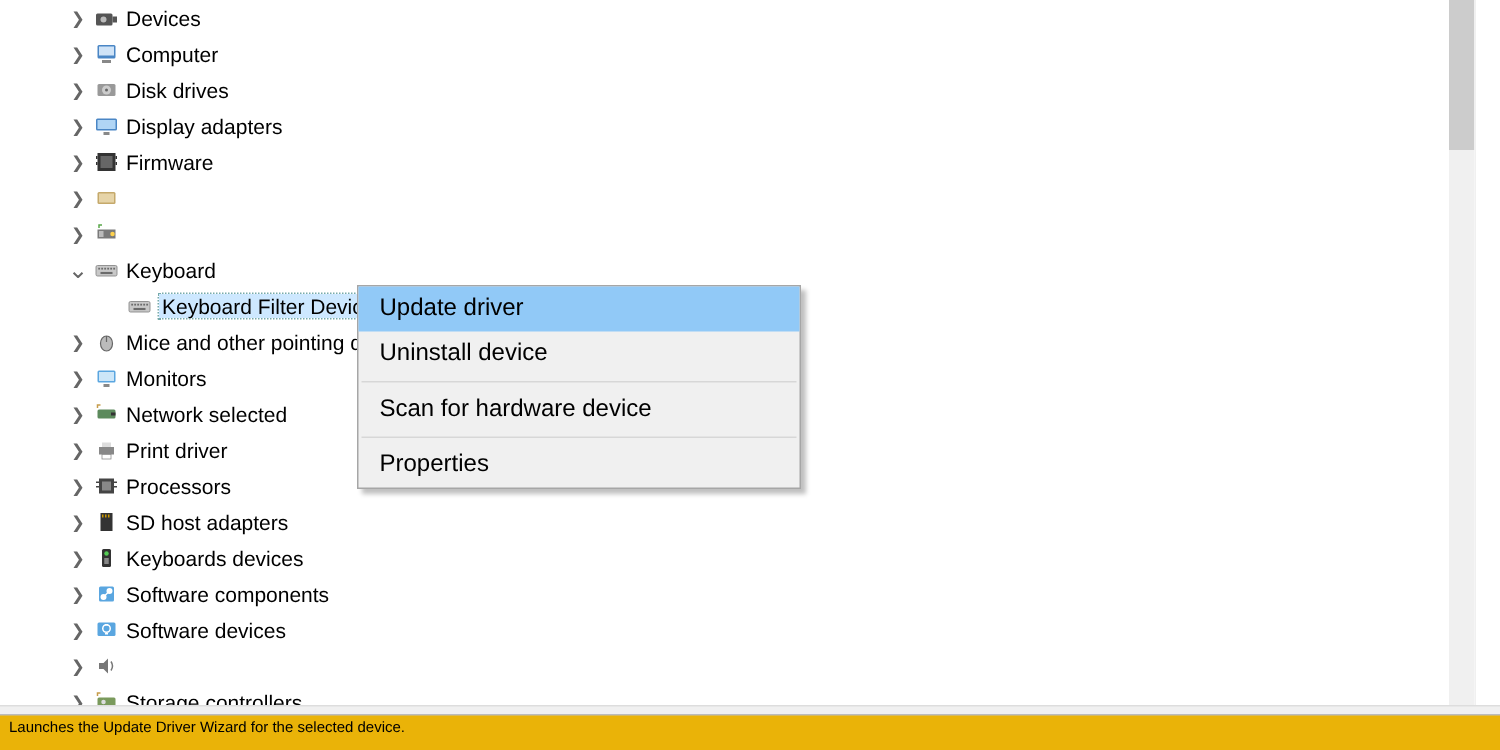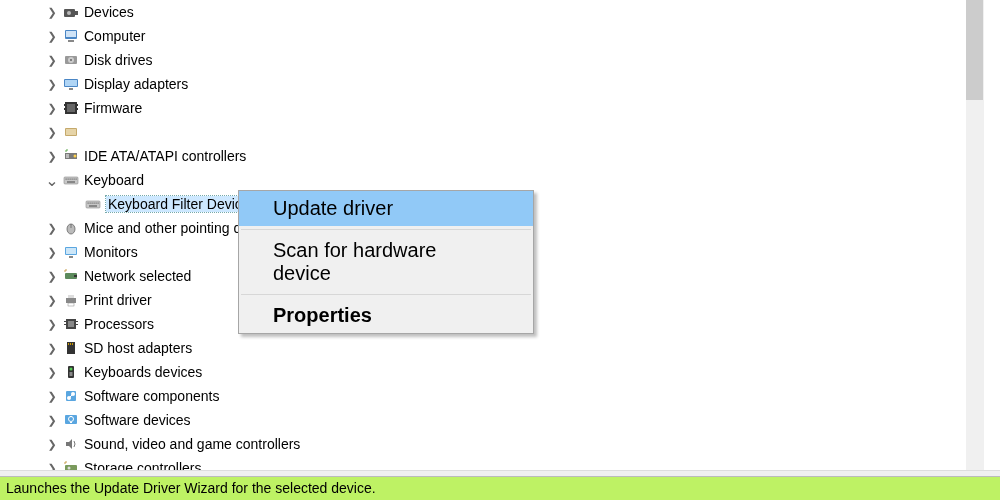--- a/index.html
+++ b/index.html
@@ -3,41 +3,41 @@
 <meta charset="utf-8">
 <style>
 * { margin: 0; padding: 0; box-sizing: border-box; font-family: "Segoe UI", Tahoma, sans-serif; }
 body { background: #fff; font-size: 13px; color: #000; overflow: hidden; }
 
 .window { position: relative; width: 1000px; height: 500px; background: #fff; }
 .tree-area { position: absolute; left: 0; top: 0; right: 34px; bottom: 30px; overflow: hidden; background: #fff; }
 .scrollbar { position: absolute; right: 17px; top: 0; width: 17px; bottom: 30px; background: #f0f0f0; }
 .scrollbar-thumb { position: absolute; top: 0; left: 0; right: 0; height: 100px; background: #ccc; }
 .right-strip { position: absolute; right: 0; top: 0; width: 17px; bottom: 30px; background: #fff; border-left: 1px solid #f0f0f0; }
-.status-bar { position: absolute; left: 0; right: 0; bottom: 0; height: 24px; background: #bef264; border-top: 1px solid #bbb; padding: 3px 6px; font-size: 14px; color: #000; }
+.status-bar { position: absolute; left: 0; right: 0; bottom: 0; height: 24px; background: #eab308; border-top: 1px solid #bbb; padding: 3px 6px; font-size: 10px; color: #000; }
 .status-bar-top { position: absolute; left: 0; right: 0; bottom: 24px; height: 6px; background: #f0f0f0; border-top: 1px solid #ddd; }
 
 .tree { padding-top: 0; }
 .node { display: flex; align-items: center; height: 24px; white-space: nowrap; }
 .indent1 { padding-left: 44px; }
 .indent2 { padding-left: 66px; }
 
 .expander { width: 16px; height: 16px; margin-right: 2px; display: inline-flex; align-items: center; justify-content: center; color: #666; font-size: 11px; cursor: pointer; }
 .expander.empty { visibility: hidden; }
 
 .icon { width: 18px; height: 16px; margin-right: 4px; display: inline-flex; align-items: center; justify-content: center; }
 .icon svg { width: 16px; height: 16px; }
 
 .label { font-size: 14px; }
 .node.selected .label-wrap { background: #cde8ff; outline: 1px dotted #7aa; padding: 0 2px; }
 
 .context-menu { position: absolute; left: 238px; top: 190px; width: 296px; background: #f0f0f0; border: 1px solid #a6a6a6; box-shadow: 3px 3px 3px rgba(0,0,0,0.25); z-index: 10; }
-.menu-item { padding: 6px 34px; font-size: 20px; cursor: default; }
+.menu-item { padding: 6px 14px; font-size: 16px; cursor: default; }
 .menu-item.highlight { background: #91c9f7; }
-.menu-item.bold { font-weight: bold; }
+.menu-item.bold { font-weight: normal; }
 .menu-sep { height: 1px; background: #d7d7d7; margin: 3px 2px; }
 </style>
 </head>
 <body>
 
 <div class="window">
 
   <div class="tree-area">
     <div class="tree" id="tree-root">
         <div class="node indent1">
@@ -110,21 +110,20 @@
         <div class="node indent1">
           <span class="expander">❯</span>
           <span class="icon">
             <svg viewBox="0 0 16 16">
               <rect x="2" y="5" width="12" height="6" fill="#7a7a7a"></rect>
               <rect x="3" y="6" width="3" height="4" fill="#bbb"></rect>
               <circle cx="12" cy="8" r="1.5" fill="#ffd24d"></circle>
               <path d="M3 4 L3 2 L5 2" stroke="#5aa84a" stroke-width="1" fill="none"></path>
             </svg>
           </span>
-          <span class="label-wrap"><span class="label">IDE ATA/ATAPI controllers</span></span>
         </div>
         <div class="node indent1">
           <span class="expander" style="font-size: 16px;">⌄</span>
           <span class="icon">
             <svg viewBox="0 0 16 16">
               <rect x="1" y="5" width="14" height="7" rx="1" fill="#c8c8c8" stroke="#8a8a8a" stroke-width="0.6"></rect>
               <rect x="2.5" y="6.5" width="1.2" height="1.2" fill="#6b6b6b"></rect>
               <rect x="4.5" y="6.5" width="1.2" height="1.2" fill="#6b6b6b"></rect>
               <rect x="6.5" y="6.5" width="1.2" height="1.2" fill="#6b6b6b"></rect>
               <rect x="8.5" y="6.5" width="1.2" height="1.2" fill="#6b6b6b"></rect>
@@ -256,21 +255,20 @@
           <span class="label-wrap"><span class="label">Software devices</span></span>
         </div>
         <div class="node indent1">
           <span class="expander">❯</span>
           <span class="icon">
             <svg viewBox="0 0 16 16">
               <path d="M3 6 L6 6 L9 3 L9 13 L6 10 L3 10 Z" fill="#777"></path>
               <path d="M11 5 Q13 8 11 11" stroke="#777" stroke-width="1" fill="none"></path>
             </svg>
           </span>
-          <span class="label-wrap"><span class="label">Sound, video and game controllers</span></span>
         </div>
         <div class="node indent1">
           <span class="expander">❯</span>
           <span class="icon">
             <svg viewBox="0 0 16 16">
               <rect x="2" y="5" width="12" height="6" rx="1" fill="#7a9a5c"></rect>
               <circle cx="6" cy="8" r="1.5" fill="#ddd"></circle>
               <path d="M2 4 L2 2 L4 2" stroke="#c69c4a" stroke-width="1" fill="none"></path>
             </svg>
           </span>
@@ -284,19 +282,20 @@
   </div>
   <div class="right-strip"></div>
 
   <div class="status-bar-top"></div>
   <div class="status-bar">
     <span>Launches the Update Driver Wizard for the selected device.</span>
   </div>
 
   <div class="context-menu" id="ctx-menu">
       <div class="menu-item highlight">Update driver</div>
+      <div class="menu-item">Uninstall device</div>
       <div class="menu-sep"></div>
       <div class="menu-item">Scan for hardware device</div>
       <div class="menu-sep"></div>
       <div class="menu-item bold">Properties</div>
     </div>
 
 </div>
 
 </body></html>

